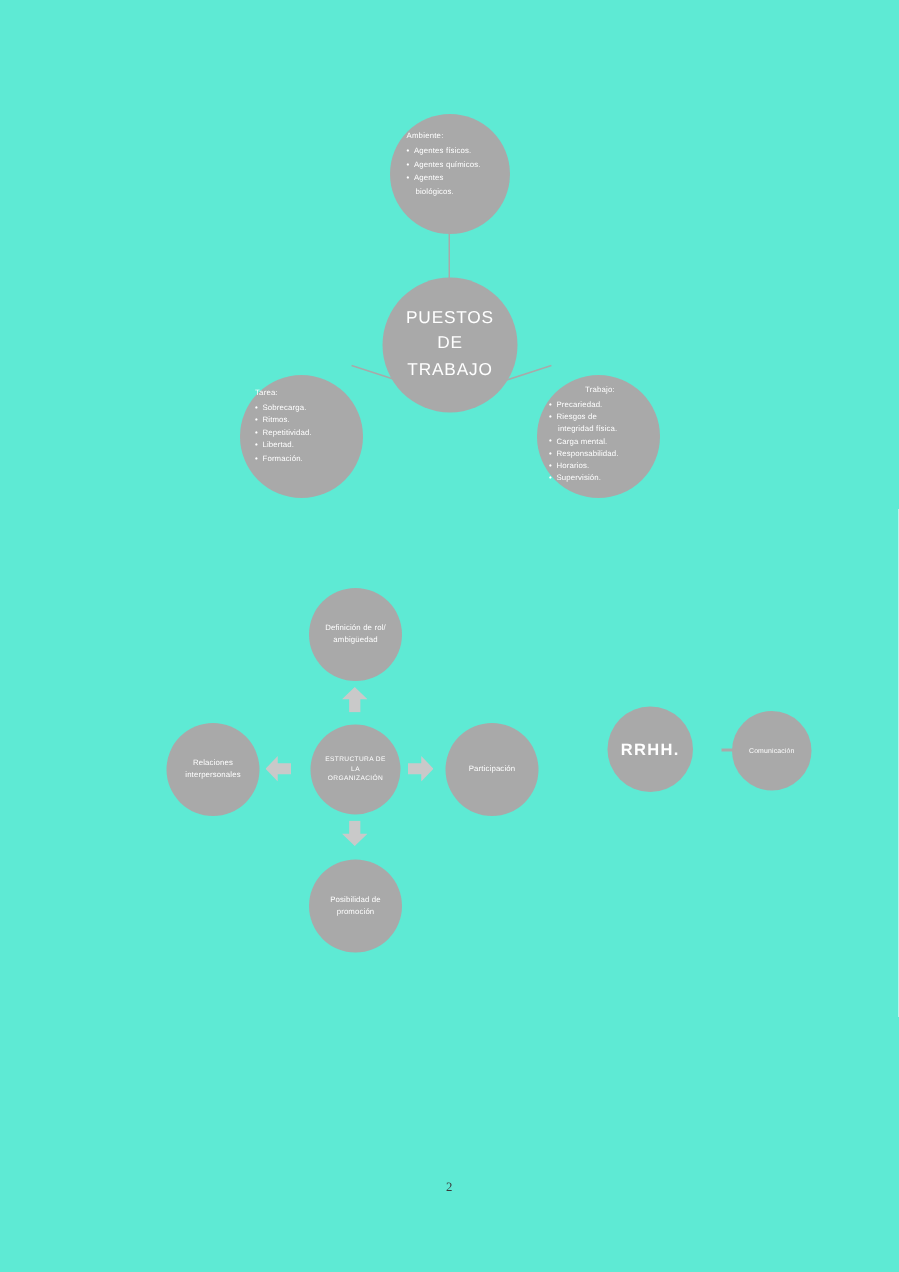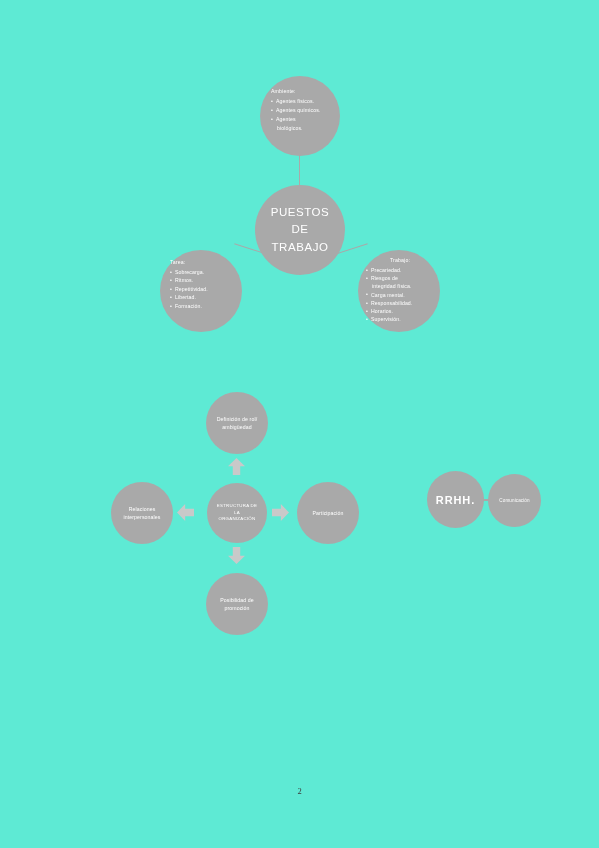--- a/index.html
+++ b/index.html
@@ -146,21 +146,21 @@
     background: #c9c9c9;
     z-index: 1;
   }
   .fat-arrow.up    { left: 228px; top: 458px;  clip-path: polygon(50% 0%, 100% 48%, 72% 48%, 72% 100%, 28% 100%, 28% 48%, 0% 48%); }
   .fat-arrow.down  { left: 228px; top: 547px;  clip-path: polygon(50% 100%, 100% 52%, 72% 52%, 72% 0%, 28% 0%, 28% 52%, 0% 52%); }
   .fat-arrow.left  { left: 177px; top: 504px;  clip-path: polygon(0% 50%, 48% 100%, 48% 72%, 100% 72%, 100% 28%, 48% 28%, 48% 0%); }
   .fat-arrow.right { left: 272px; top: 504px;  clip-path: polygon(100% 50%, 52% 100%, 52% 72%, 0% 72%, 0% 28%, 52% 28%, 52% 0%); }
 
   
   #node-rrhh {
-    left: 427px; top: 471px; width: 57px; height: 57px;
+    left: 405px; top: 471px; width: 57px; height: 57px;
     font-size: 11px;
     font-weight: bold;
     letter-spacing: .9px;
     text-align: center;
   }
   #node-comunicacion {
     left: 488px; top: 474px; width: 53px; height: 53px;
     font-size: 4.6px;
     text-align: center;
     letter-spacing: .1px;

